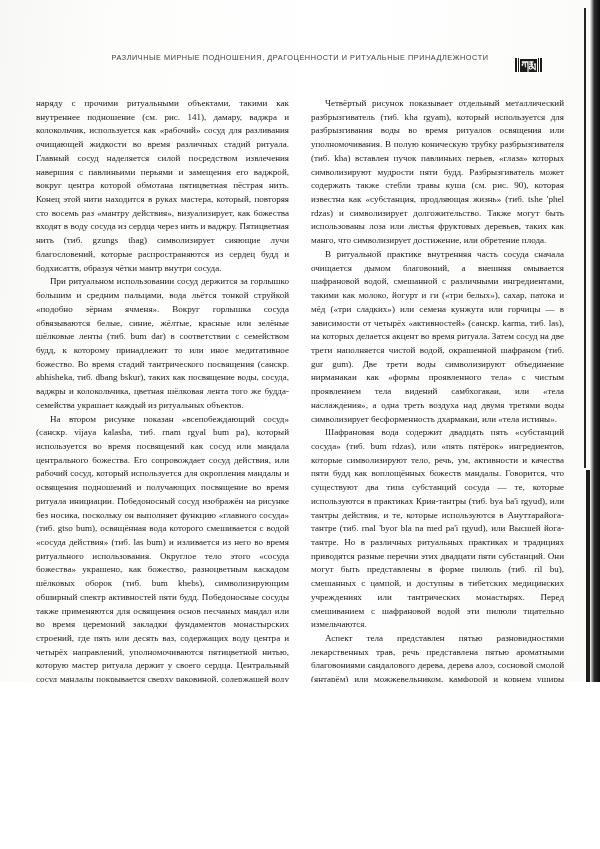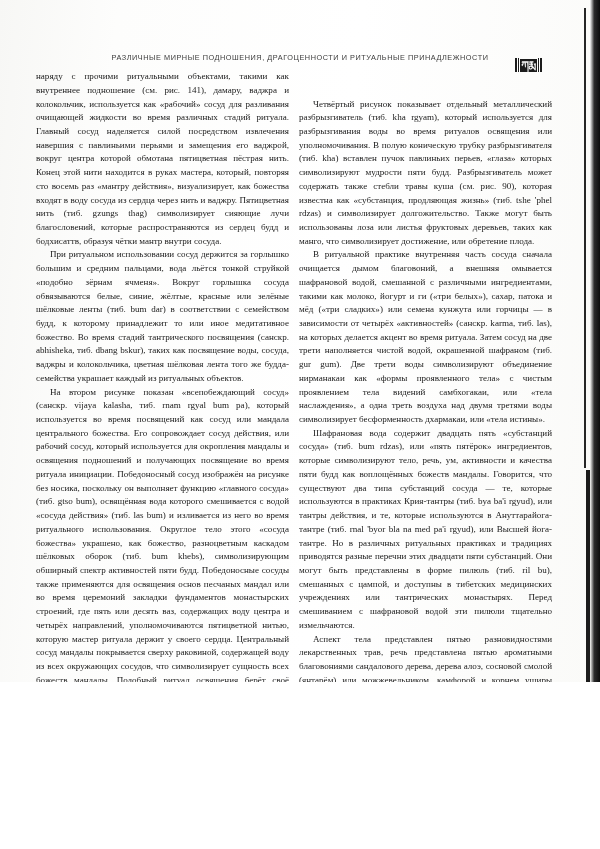--- a/index.html
+++ b/index.html
@@ -97,27 +97,26 @@
     padding: 0 1px;
     line-height: 13px;
     display: inline-block;
     height: 13px;
     overflow: hidden;
     font-weight: 700;
   }
 
   .columns {
     position: absolute;
-    top: 76px;
+    top: 97px;
     left: 36px;
     width: 528px;
     height: 680px;
     display: flex;
-    gap: 10px;
-    align-items: flex-end;
+    gap: 22px;
   }
   .col {
     width: 253px;
     font-size: 9.05px;
     line-height: 13.72px;
     text-align: justify;
     text-justify: inter-word;
     hyphens: auto;
     -webkit-hyphens: auto;
   }

